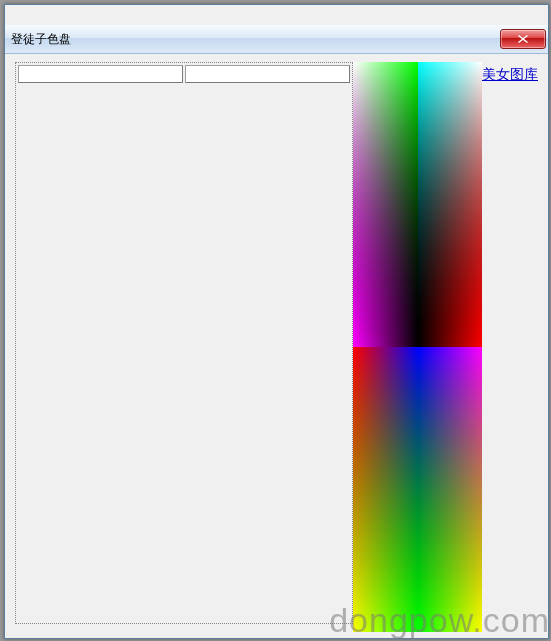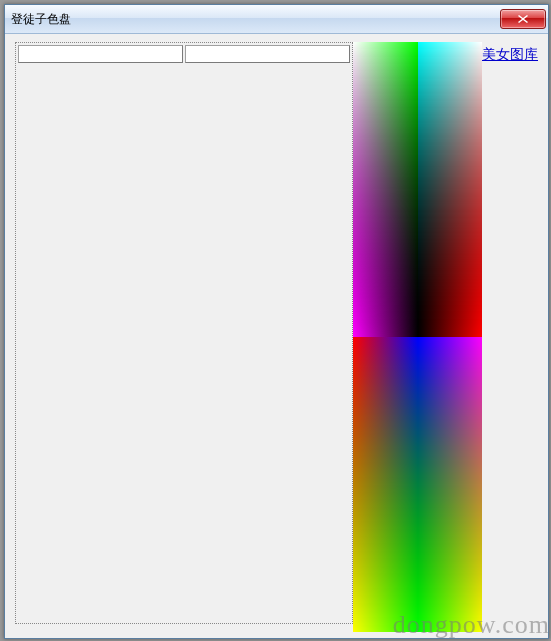--- a/index.html
+++ b/index.html
@@ -13,20 +13,21 @@
     display:flex;
     flex-direction:column;
   }
   .titlebar{
     height:28px;
     background:linear-gradient(#f7fbff 0%,#dbe8f7 45%,#c5d8ef 46%,#dce9f8 100%);
     display:flex;
     align-items:center;
     padding:0 2px 0 6px;
     border-bottom:1px solid #9fb9d6;
+    margin-top:20px;
   }
   .titlebar .title{color:#000;flex:0 0 auto;}
   .titlebar .spacer{flex:1 1 auto;}
   .closebtn{
     width:44px;height:18px;
     background:linear-gradient(#f0a0a0,#d44 45%,#b11 46%,#e66);
     border:1px solid #8a1a1a;
     border-radius:3px;
     display:flex;align-items:center;justify-content:center;
     color:#fff;font-weight:bold;font-size:11px;
@@ -79,22 +80,22 @@
   
   .link{
     text-align:center;
     padding:4px 0 0 0;
   }
   .link a{color:#0000cc;text-decoration:underline;font-size:14px;font-family:"SimSun",serif;}
   .watermark{
     position:absolute;
     right:-2px;
     bottom:-2px;
-    font-size:26px;
-    font-family:Liberation Serif, serif;
+    font-size:34px;
+    font-family:Liberation Sans, sans-serif;
     color:rgba(120,120,120,.55);
     letter-spacing:1px;
     pointer-events:none;
     user-select:none;
   }
 </style>
 </head>
 <body>
 
 <div class="window">

